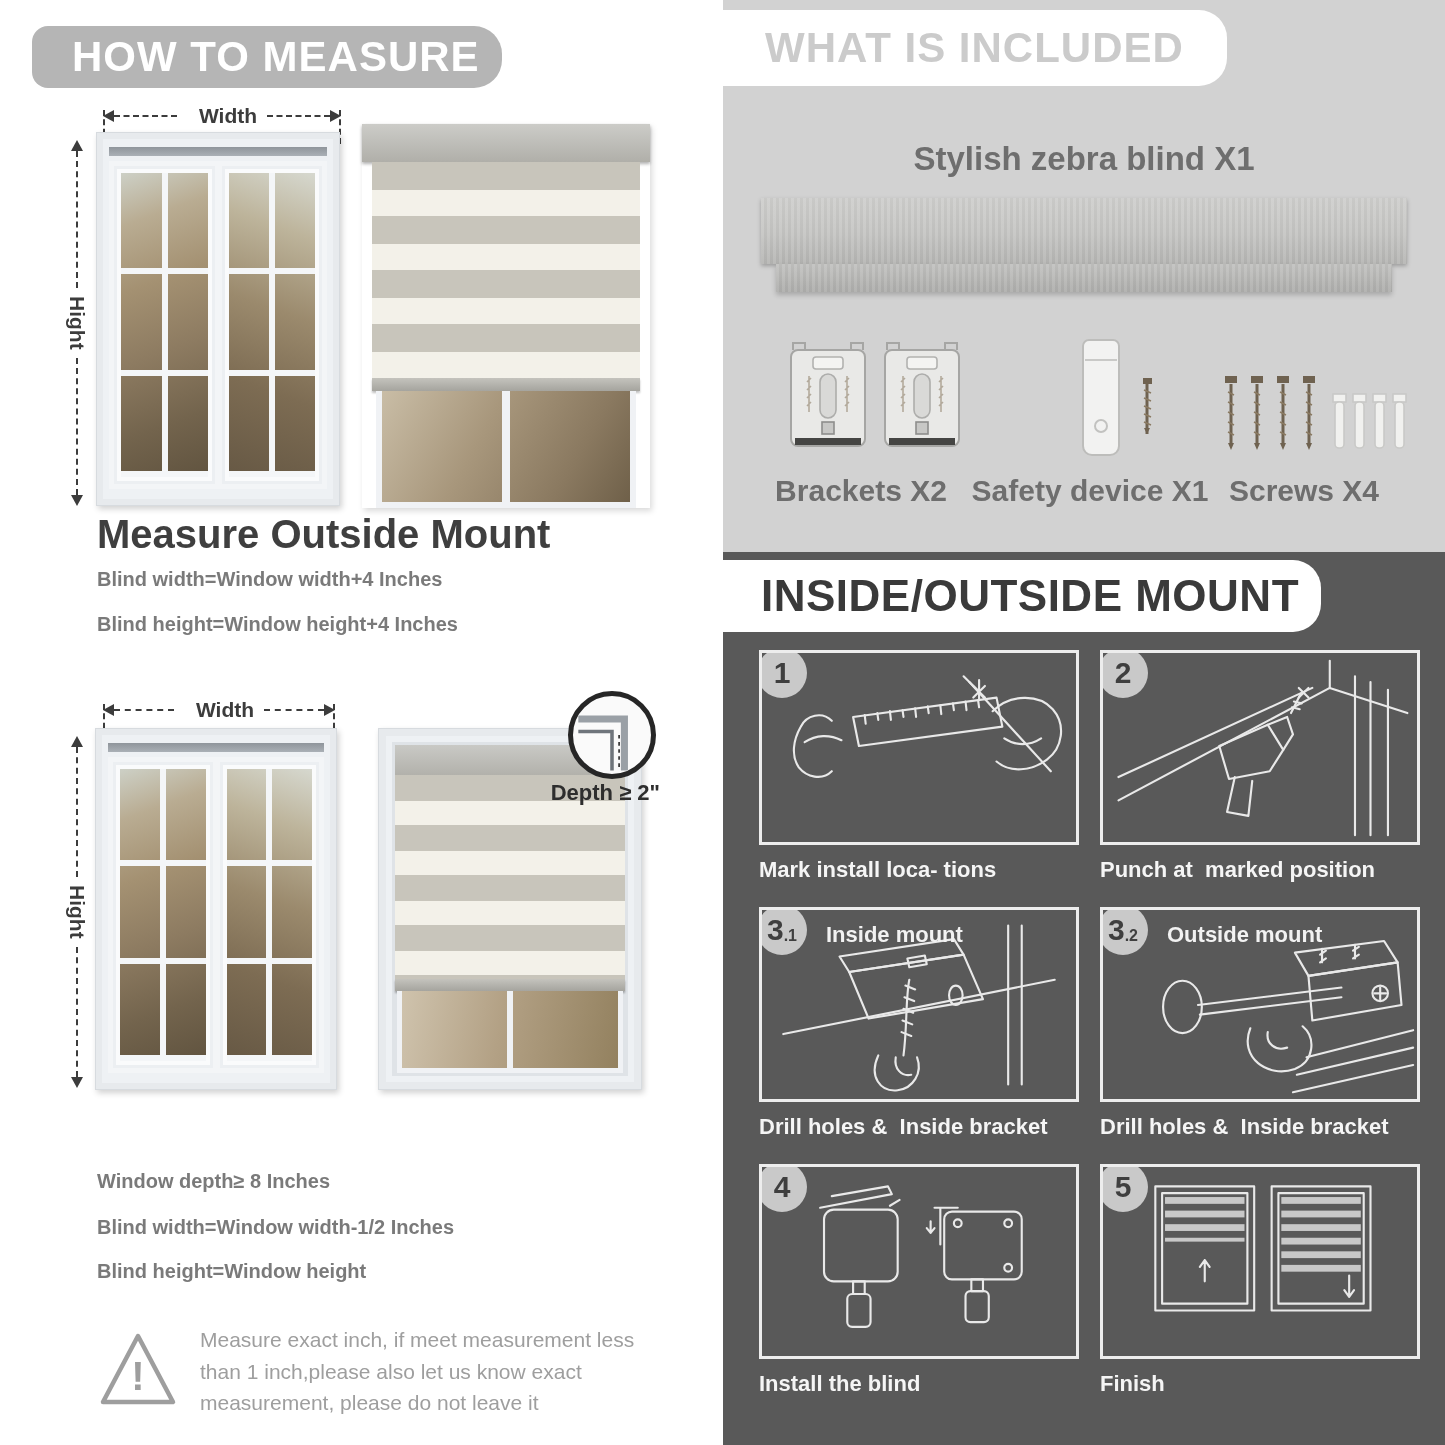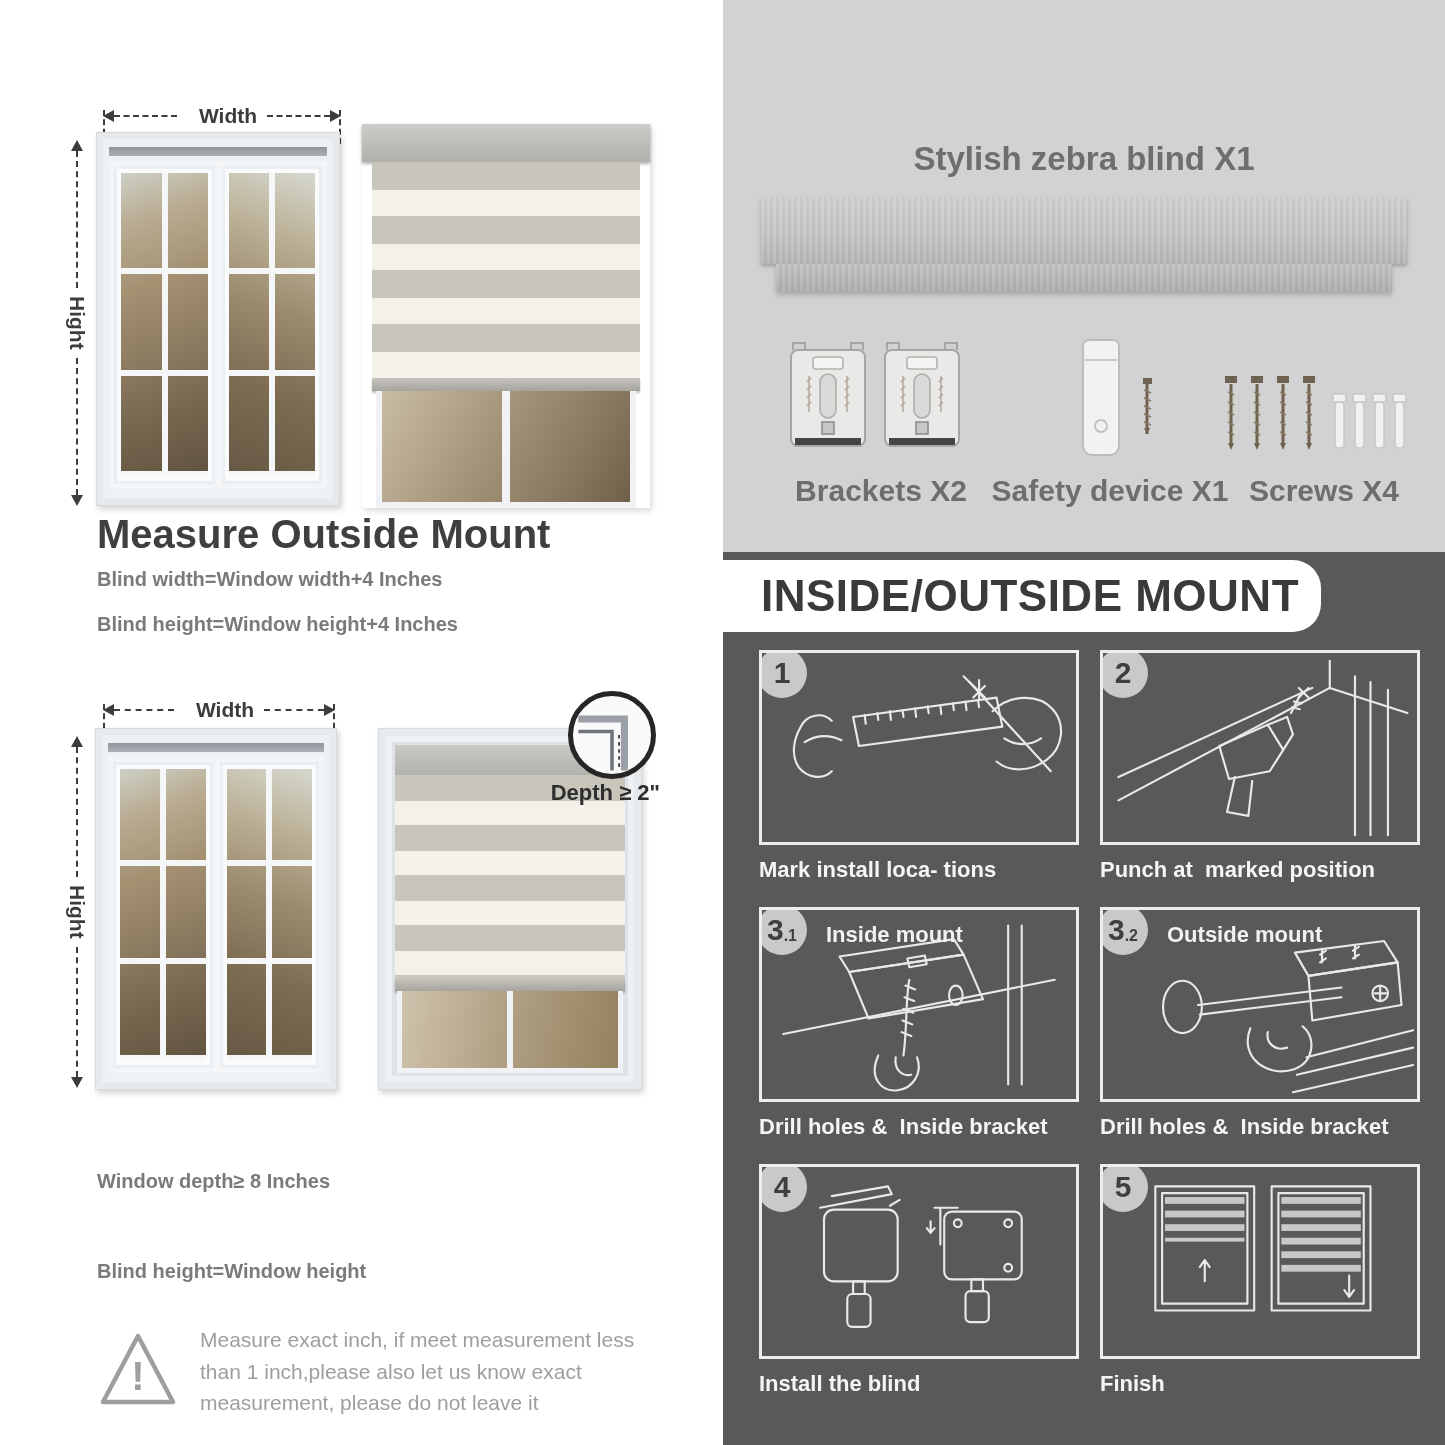--- a/index.html
+++ b/index.html
@@ -98,21 +98,21 @@
   .cassette-bar { left:38px; top:198px; width:646px; height:66px;
     background:
       repeating-linear-gradient(to right, rgba(255,255,255,.07) 0 3px, rgba(0,0,0,.03) 3px 6px),
       linear-gradient(180deg,#cfcfcd 0%,#c5c5c3 55%,#b6b6b4 100%);
     box-shadow:0 2px 4px rgba(0,0,0,.25); }
   .cassette-bar2 { left:53px; top:264px; width:616px; height:28px;
     background:
       repeating-linear-gradient(to right, rgba(255,255,255,.07) 0 3px, rgba(0,0,0,.03) 3px 6px),
       linear-gradient(180deg,#c2c2c0,#aeaeac);
     box-shadow:0 3px 5px rgba(0,0,0,.2); }
-  .item-label { top:474px; transform:translateX(-50%); color:#6e6e6e; font-size:30px; font-weight:700; white-space:nowrap;margin-left:20px; }
+  .item-label { top:474px; transform:translateX(-50%); color:#6e6e6e; font-size:30px; font-weight:700; white-space:nowrap; }
 
   
   .right-bottom { left:723px; top:552px; width:722px; height:893px; background:#595959; }
   .banner-mount {
     left:0; top:8px; width:598px; height:72px; background:#ffffff;
     border-radius:0 28px 28px 0; display:flex; align-items:center; padding-left:38px;
     color:#3a3a3a; font-size:44px; font-weight:700; letter-spacing:.5px;
   }
   .step { position:absolute; width:320px; }
   .panel { position:relative; width:320px; height:195px; border:3px solid #ededed;
@@ -128,20 +128,21 @@
     fill:none; stroke:#e9e9e9; stroke-width:2.2; stroke-linecap:round; stroke-linejoin:round; }
   .art .fillstripe { fill:#dcdcdc; fill-opacity:.85; stroke:none; }
 </style>
 </head>
 <body>
 
 <div class="canvas">
 
   <section class="abs" style="left:0;top:0;width:700px;height:1445px;">
 
+    <div class="abs banner-left">HOW TO MEASURE</div>
 
     <div class="abs harrow" style="left:103px;top:106px;width:238px;">
       <span class="vtick" style="left:0;"></span>
       <span class="vtick" style="right:0;"></span>
       <i class="ah l"></i>
       <span class="dash"></span>
       <span class="lbl">Width</span>
       <span class="dash"></span>
       <i class="ah r"></i>
     </div>
@@ -219,30 +220,32 @@
     <div class="abs magnifier" style="left:568px;top:691px;">
       <svg viewBox="0 0 88 88" width="78" height="78">
         <path d="M6 26 H58 V84" fill="none" stroke="#9aa0a6" stroke-width="8"></path>
         <path d="M6 40 H44 V84" fill="none" stroke="#6f757b" stroke-width="4"></path>
         <path d="M52 44 V80" fill="none" stroke="#3c3c3c" stroke-width="2" stroke-dasharray="4 4"></path>
       </svg>
     </div>
     <div class="abs depth-label" style="left:535px;top:780px;width:125px;">Depth ≥ 2"</div>
 
     <div class="abs p-left" style="left:97px;top:1170px;">Window depth≥ 8 Inches</div>
+    <div class="abs p-left" style="left:97px;top:1216px;">Blind width=Window width-1/2 Inches</div>
     <div class="abs p-left" style="left:97px;top:1260px;">Blind height=Window height</div>
 
     <svg class="abs" style="left:95px;top:1326px;" width="86" height="90" viewBox="0 0 86 90">
       <path d="M43 10 L78 76 L8 76 Z" fill="none" stroke="#9e9e9e" stroke-width="4.5" stroke-linejoin="round"></path>
       <text x="43" y="64" text-anchor="middle" font-family="Liberation Sans, sans-serif" font-size="40" font-weight="700" fill="#9e9e9e">!</text>
     </svg>
     <div class="abs warn-text" style="left:200px;top:1324px;width:448px;">Measure exact inch, if meet measurement less than 1 inch,please also let us know exact measurement, please do not leave it</div>
   </section>
 
   <section class="abs right-top">
+    <div class="abs banner-included">WHAT IS INCLUDED</div>
 
     <div class="abs product-label">Stylish zebra blind X1</div>
 
     <div class="abs cassette-bar"></div>
     <div class="abs cassette-bar2"></div>
 
     <svg class="abs" style="left:60px;top:340px;" width="184" height="120" viewBox="0 0 184 120">
       <g>
         <rect x="8" y="10" width="74" height="96" rx="7" fill="#e9e9e7" stroke="#a6a6a4" stroke-width="2"></rect>
         <path d="M10 10 L10 3 L22 3 L22 10 M68 10 L68 3 L80 3 L80 10" fill="none" stroke="#a6a6a4" stroke-width="2"></path>

